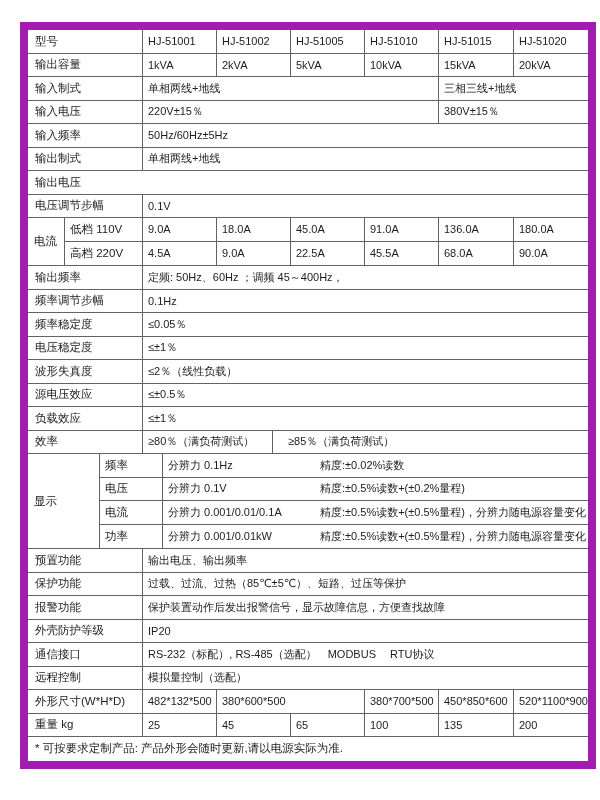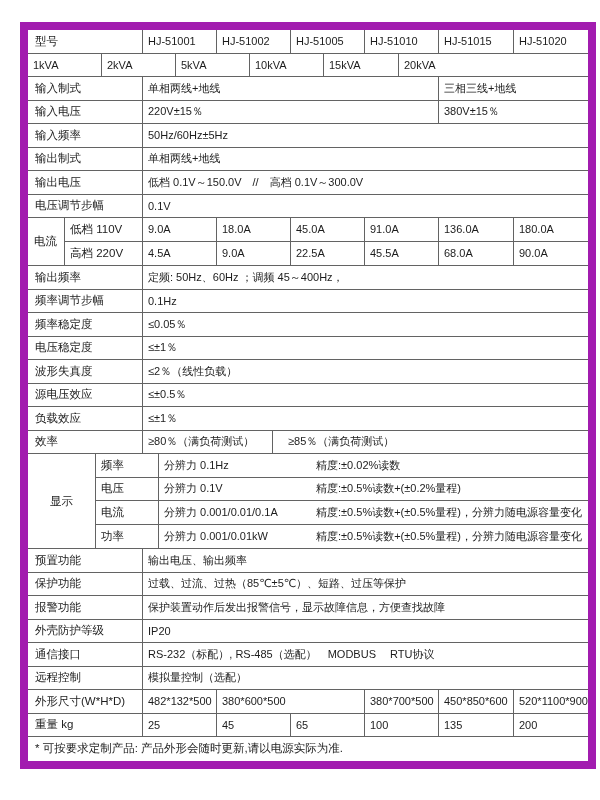--- a/index.html
+++ b/index.html
@@ -41,20 +41,21 @@
       <div class="trow row-h">
         <div class="cell lbl">型号</div>
         <div class="cell" style="flex-basis: 74px;">HJ-51001</div>
         <div class="cell" style="flex-basis: 74px;">HJ-51002</div>
         <div class="cell" style="flex-basis: 74px;">HJ-51005</div>
         <div class="cell" style="flex-basis: 74px;">HJ-51010</div>
         <div class="cell" style="flex-basis: 75px;">HJ-51015</div>
         <div class="cell" style="flex-basis: 74px;">HJ-51020</div>
       </div>
       <div class="trow row-h">
+        <div class="cell lbl">输出容量</div>
         <div class="cell" style="flex-basis: 74px;">1kVA</div>
         <div class="cell" style="flex-basis: 74px;">2kVA</div>
         <div class="cell" style="flex-basis: 74px;">5kVA</div>
         <div class="cell" style="flex-basis: 74px;">10kVA</div>
         <div class="cell" style="flex-basis: 75px;">15kVA</div>
         <div class="cell" style="flex-basis: 74px;">20kVA</div>
       </div>
       <div class="trow row-h">
         <div class="cell lbl">输入制式</div>
         <div class="cell" style="flex-basis: 296px;">单相两线+地线</div>
@@ -68,21 +69,20 @@
       <div class="trow row-h">
         <div class="cell lbl">输入频率</div>
         <div class="cell" style="flex-basis: 445px;">50Hz/60Hz±5Hz</div>
       </div>
       <div class="trow row-h">
         <div class="cell lbl">输出制式</div>
         <div class="cell" style="flex-basis: 445px;">单相两线+地线</div>
       </div>
       <div class="trow row-h">
         <div class="cell lbl">输出电压</div>
-        <div class="cell" style="flex-basis: 445px;">低档 0.1V～150.0V　//　高档 0.1V～300.0V</div>
       </div>
       <div class="trow row-h">
         <div class="cell lbl">电压调节步幅</div>
         <div class="cell" style="flex-basis: 445px;">0.1V</div>
       </div>
       <div class="trow grp">
         <div class="grp-label" style="width: 37px;">电流</div>
         <div class="grp-body">
           <div class="trow row-h">
             <div class="cell sub" style="flex-basis: 78px;">低档 110V</div>
@@ -131,21 +131,21 @@
       <div class="trow row-h">
         <div class="cell lbl">负载效应</div>
         <div class="cell" style="flex-basis: 445px;">≤±1％</div>
       </div>
       <div class="trow row-h">
         <div class="cell lbl">效率</div>
         <div class="cell" style="flex-basis: 130px;">≥80％（满负荷测试）</div>
         <div class="cell" style="flex-basis: 315px; margin-left: 10px;">≥85％（满负荷测试）</div>
       </div>
       <div class="trow grp">
-        <div class="grp-label" style="width: 52px; margin-left: 16px;">显示</div>
+        <div class="grp-label" style="width: 72px;">显示</div>
         <div class="grp-body">
           <div class="trow row-h">
             <div class="cell sub" style="flex-basis: 63px;">频率</div>
             <div class="cell full">
               <span class="res">分辨力 0.1Hz</span>
               <span>精度:±0.02%读数</span>
             </div>
           </div>
           <div class="trow row-h">
             <div class="cell sub" style="flex-basis: 63px;">电压</div>

